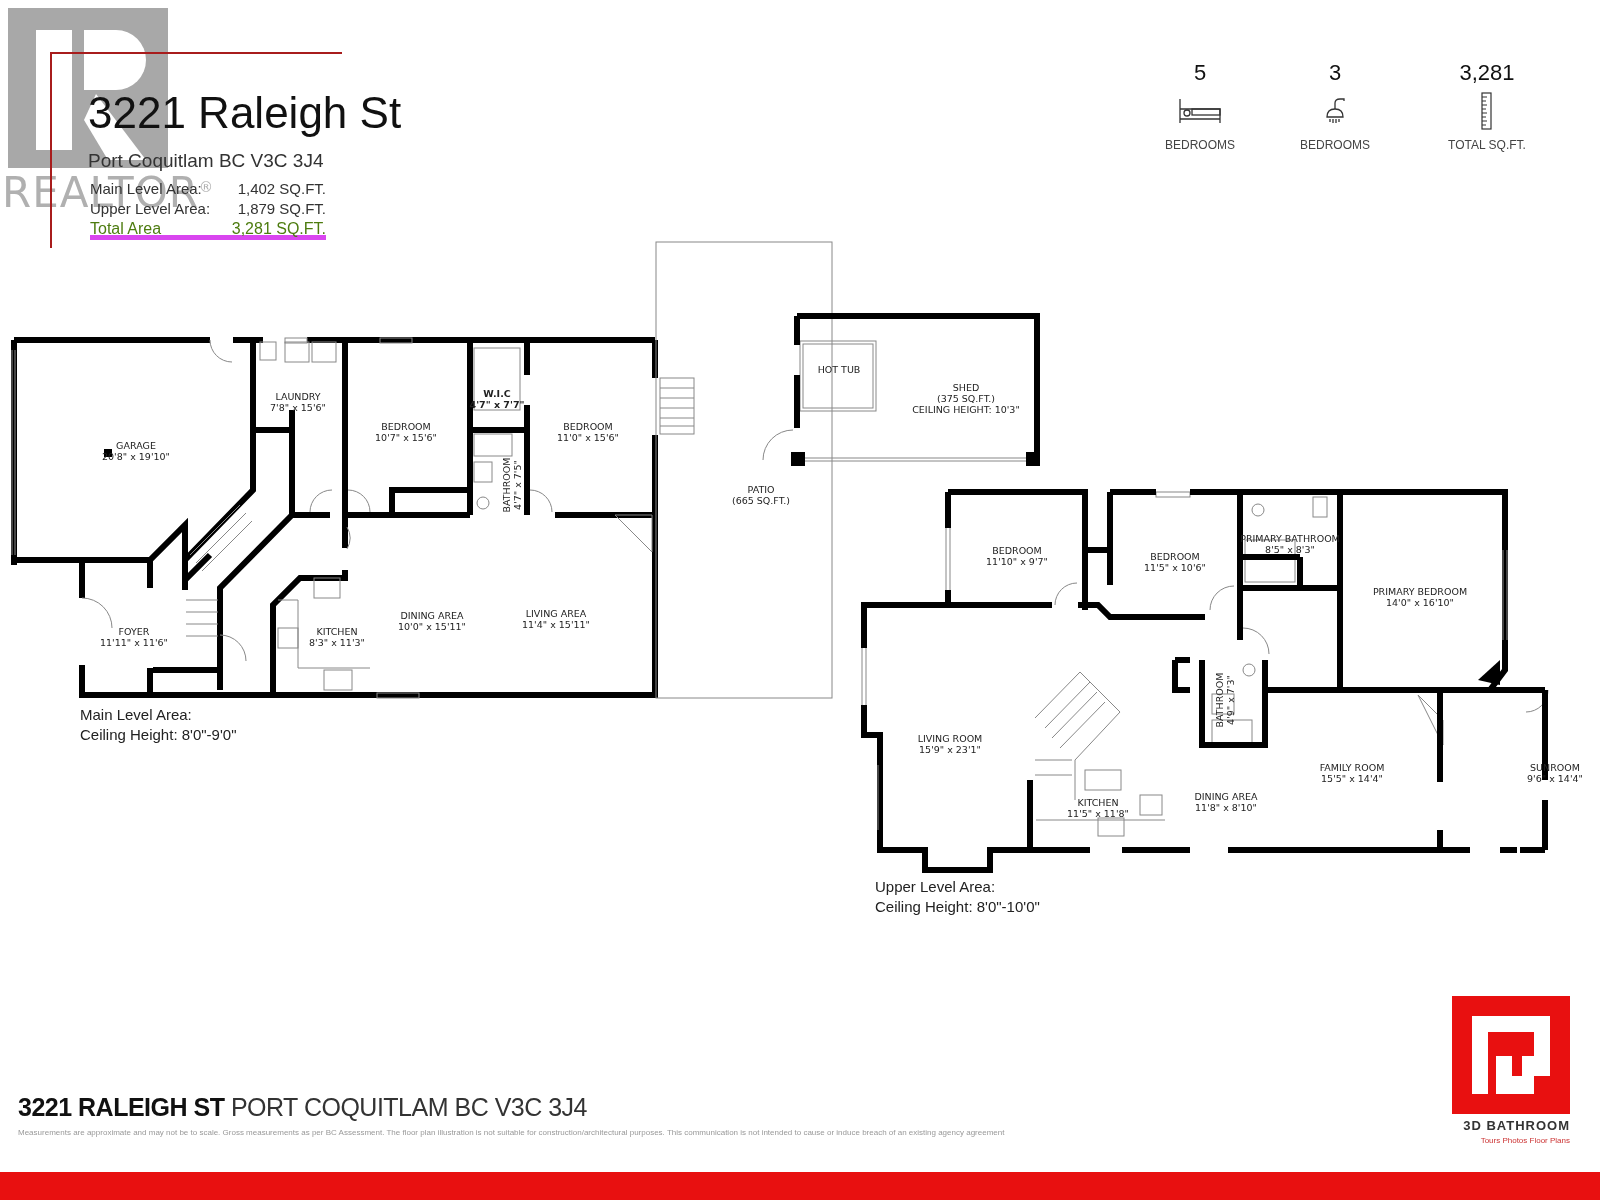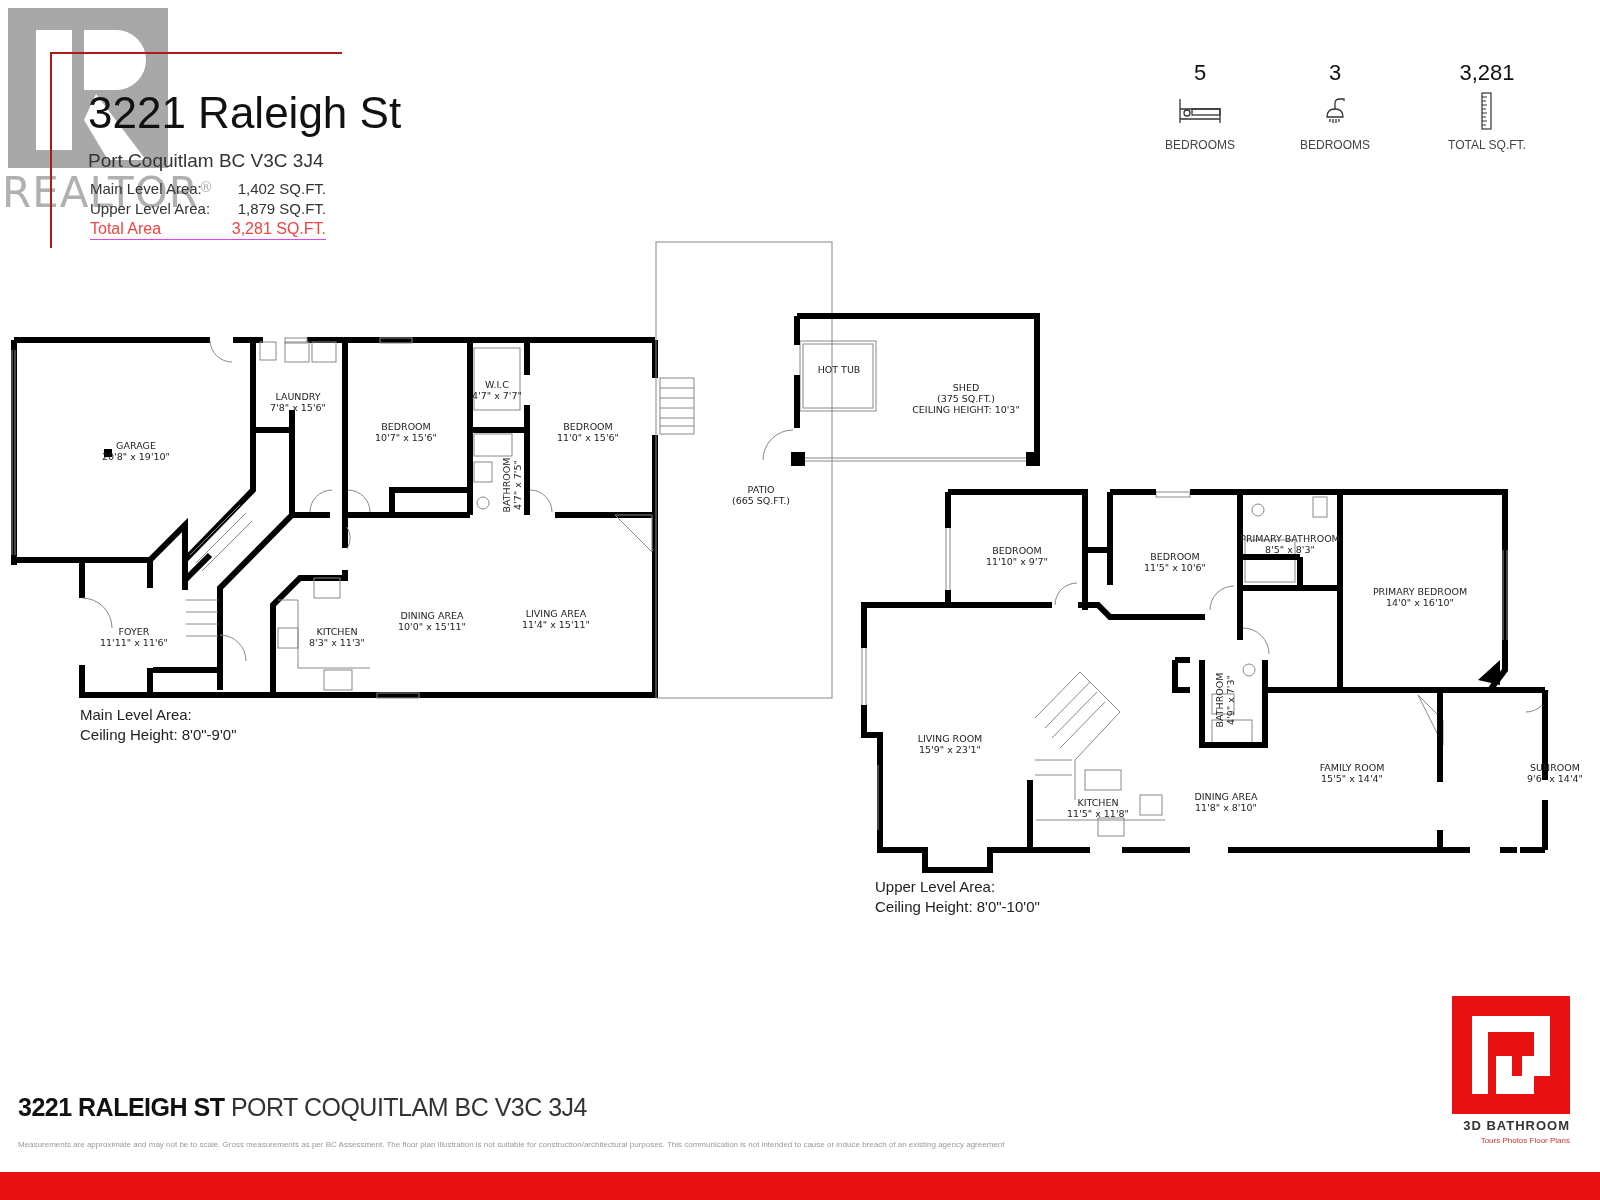--- a/index.html
+++ b/index.html
@@ -12,41 +12,41 @@
   .realtor-word { position: absolute; left: 2px; top: 168px; font-size: 42px; color: #b0b0b0; letter-spacing: 1px; font-family: "DejaVu Sans", sans-serif; }
   .realtor-reg { font-size: 14px; vertical-align: super; }
 
   .red-line-h { position: absolute; left: 50px; top: 52px; width: 292px; height: 2px; background: #a81c1c; }
   .red-line-v { position: absolute; left: 50px; top: 52px; width: 2px; height: 196px; background: #a81c1c; }
 
   .title { position: absolute; left: 88px; top: 88px; font-size: 44px; color: #111; }
   .subtitle { position: absolute; left: 88px; top: 150px; font-size: 19px; color: #333; }
   .area-table { position: absolute; left: 90px; top: 180px; width: 236px; font-size: 15px; }
   .area-row { display: flex; justify-content: space-between; height: 20px; color: #333; }
-  .area-row.total { color: #ef4444; font-size: 16px; border-bottom: 1px solid #d946ef; padding-bottom: 0; }
+  .area-row.total { color: #4d7c0f; font-size: 16px; border-bottom: 5px solid #d946ef; padding-bottom: 0; }
 
   
   .stat { position: absolute; top: 60px; width: 130px; text-align: center; }
   .stat-num { font-size: 22px; color: #111; height: 30px; }
   .stat-icon { height: 42px; display: flex; justify-content: center; align-items: center; }
   .stat-label { font-size: 12px; color: #444; margin-top: 6px; }
 
   
   .plan { position: absolute; left: 0; top: 0; width: 1600px; height: 1200px; }
   .room-label { position: absolute; text-align: center; font-size: 9.5px; color: #222; line-height: 11px; white-space: nowrap; transform: translateX(-50%); font-family: "DejaVu Sans", sans-serif; }
   .room-label .dim { display: block; }
   .room-label.rot { transform: translate(-50%, -50%) rotate(-90deg); }
 
   .level-label { position: absolute; font-size: 15px; color: #222; line-height: 20px; }
 
   
   .footer-address { position: absolute; left: 18px; top: 1093px; font-size: 25px; color: #111; letter-spacing: -0.5px; }
   .footer-address .bold { font-weight: bold; }
   .footer-address .light { color: #333; }
-  .disclaimer { position: absolute; left: 18px; top: 1128px; font-size: 8px; color: #999; white-space: nowrap; margin-top: 12px; }
+  .disclaimer { position: absolute; left: 18px; top: 1128px; font-size: 8px; color: #999; white-space: nowrap; }
   .red-bar { position: absolute; left: 0; top: 1172px; width: 1600px; height: 28px; background: #e81010; }
 
   .logo-box { position: absolute; left: 1452px; top: 996px; width: 118px; height: 118px; background: #e81010; }
   .logo-text { position: absolute; left: 1420px; top: 1118px; width: 150px; text-align: right; font-size: 13px; font-weight: bold; color: #333; letter-spacing: 1px; }
   .logo-sub { position: absolute; left: 1420px; top: 1136px; width: 150px; text-align: right; font-size: 8px; color: #c33; }
 </style>
 </head>
 <body>
 
 <div class="realtor-box">
@@ -264,21 +264,21 @@
     <line x1="946" y1="528" x2="946" y2="590"></line>
     <line x1="950" y1="528" x2="950" y2="590"></line>
   </g>
   <path d="M1478 680 L1500 660 L1500 685 Z" fill="#000"></path>
   <rect x="104" y="449" width="8" height="8" fill="#000"></rect>
 </svg>
 
 <div class="room-label" style="left:136px; top:416px;margin-top:24px;"><span>GARAGE</span><span class="dim">20'8" x 19'10"</span></div>
 <div class="room-label" style="left:298px; top:391px;"><span>LAUNDRY</span><span class="dim">7'8" x 15'6"</span></div>
 <div class="room-label" style="left:406px; top:421px;"><span>BEDROOM</span><span class="dim">10'7" x 15'6"</span></div>
-<div class="room-label" style="left:497px; top:379px;"><span>W.I.C</span><span class="dim">4'7" x 7'7"</span></div>
+<div class="room-label" style="left:497px; top:388px;font-weight:bold;"><span>W.I.C</span><span class="dim">4'7" x 7'7"</span></div>
 <div class="room-label" style="left:588px; top:421px;"><span>BEDROOM</span><span class="dim">11'0" x 15'6"</span></div>
 <div class="room-label rot" style="left:512px; top:485px;"><span>BATHROOM</span><span class="dim">4'7" x 7'5"</span></div>
 <div class="room-label" style="left:134px; top:626px;"><span>FOYER</span><span class="dim">11'11" x 11'6"</span></div>
 <div class="room-label" style="left:337px; top:626px;"><span>KITCHEN</span><span class="dim">8'3" x 11'3"</span></div>
 <div class="room-label" style="left:432px; top:610px;"><span>DINING AREA</span><span class="dim">10'0" x 15'11"</span></div>
 <div class="room-label" style="left:556px; top:608px;"><span>LIVING AREA</span><span class="dim">11'4" x 15'11"</span></div>
 
 <div class="level-label" style="left:80px; top:705px;">
   <div>Main Level Area:</div>
   <div>Ceiling Height: 8'0"-9'0"</div>

